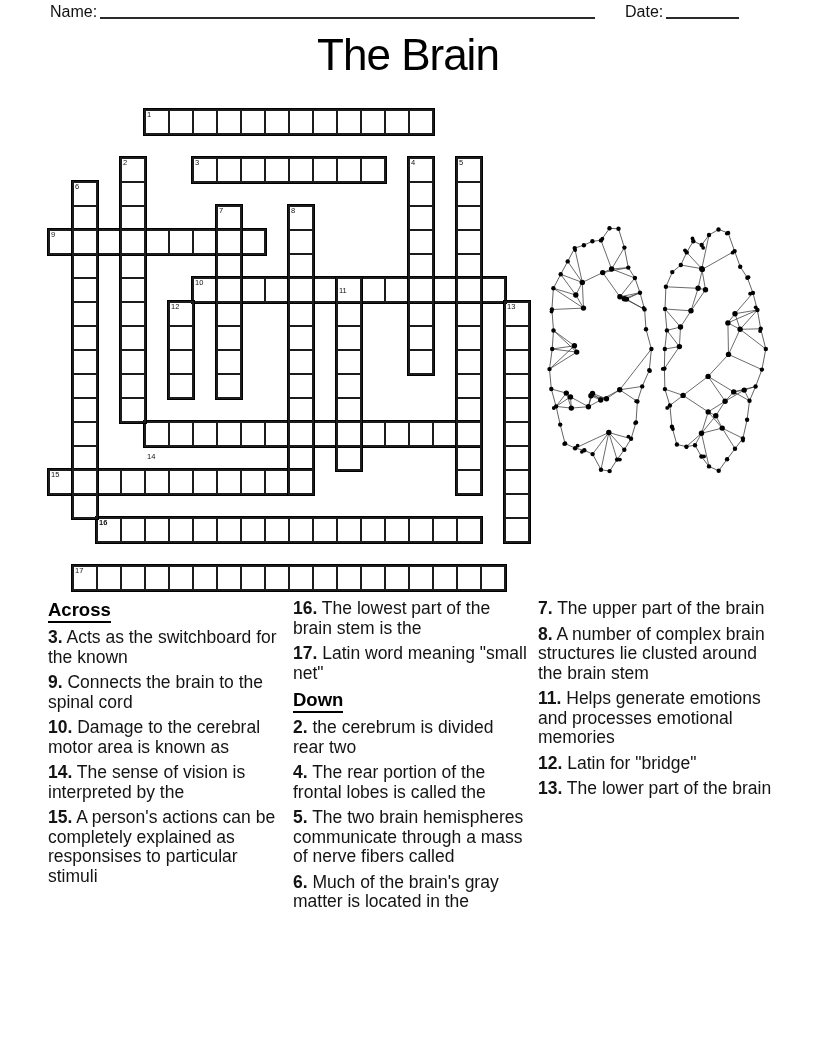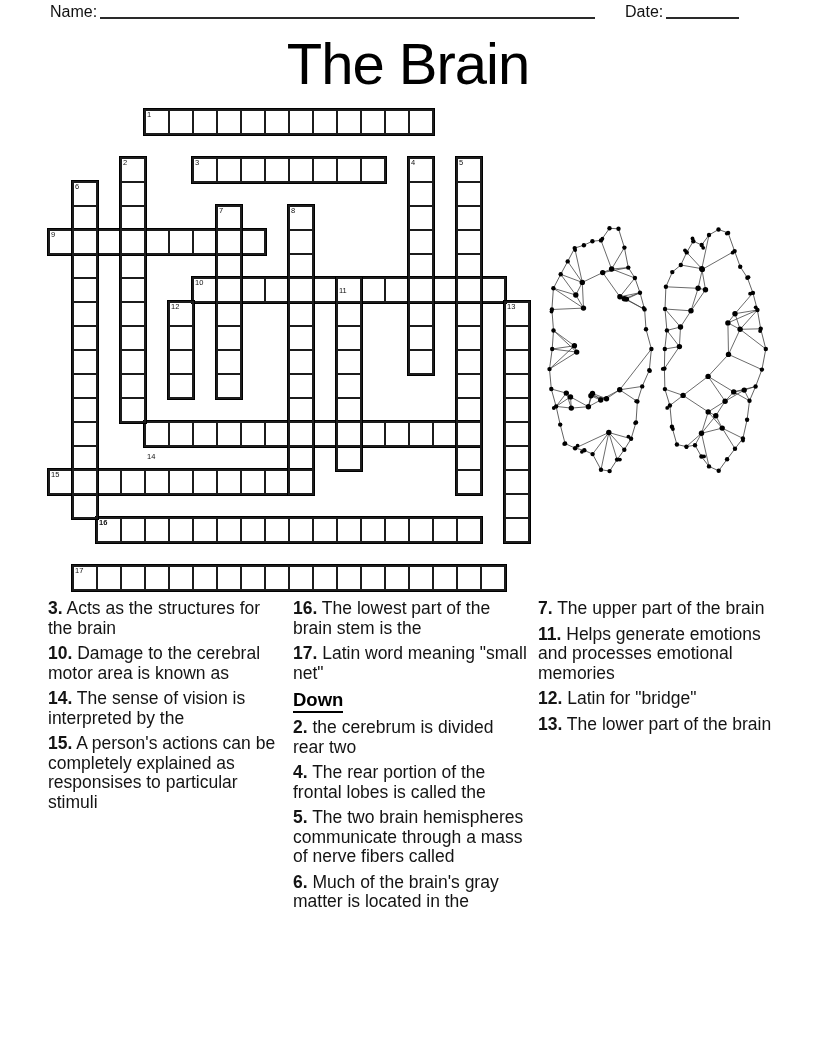--- a/index.html
+++ b/index.html
@@ -1,21 +1,21 @@
 <!DOCTYPE html>
 <html><head>
 <meta charset="utf-8">
 <style>
   html,body{margin:0;padding:0;background:#fff;}
   .page{position:relative;width:816px;height:1056px;background:#fff;overflow:hidden;
         font-family:"Liberation Sans",sans-serif;color:#111;}
   .hdr-label{position:absolute;font-size:16px;color:#111;white-space:nowrap;}
   .hdr-line{position:absolute;height:0;border-top:2px solid #2a2a2a;}
   .title{position:absolute;top:30px;left:0;width:100%;text-align:center;
-         font-size:58px;font-weight:500;letter-spacing:-1px;color:#000;}
+         font-size:44px;font-weight:500;letter-spacing:-1px;color:#000;}
   #grid{position:absolute;left:0;top:0;width:816px;height:600px;}
   .word{position:absolute;border:1px solid #000;box-sizing:border-box;background:transparent;}
   .cell{position:absolute;width:26px;height:26px;border:2px solid #1c1c1c;
         box-sizing:border-box;background:transparent;}
   .cellnum{position:absolute;font-size:7.5px;line-height:8px;color:#111;
            font-family:"Liberation Sans",sans-serif;}
   #brain{position:absolute;left:537px;top:224px;width:236px;height:250px;}
   #clues{position:absolute;left:48px;top:599px;width:726px;height:392px;
          column-count:3;column-gap:9px;column-fill:auto;}
   .cluehead{font-size:18.5px;font-weight:700;margin:0 0 7px 0;color:#000;}
@@ -524,32 +524,37 @@
       <circle cx="198.0" cy="89.7" r="2.7" fill="#000000"></circle>
       <circle cx="207.2" cy="166.1" r="2.7" fill="#000000"></circle>
       <circle cx="146.1" cy="171.4" r="2.7" fill="#000000"></circle>
       <circle cx="165.3" cy="45.4" r="2.7" fill="#000000"></circle>
       <circle cx="185.2" cy="204.1" r="2.7" fill="#000000"></circle>
       <circle cx="171.1" cy="152.4" r="2.7" fill="#000000"></circle>
       <circle cx="196.7" cy="167.9" r="2.7" fill="#000000"></circle>
     </svg>
 
   <div id="clues">
-      <div class="clue"><b>3.</b><span> Acts as the structures for the brain</span></div>
+    <div class="cluehead">
+      <span>Across</span>
+    </div>
+      <div class="clue"><b>3.</b><span> Acts as the switchboard for the known</span></div>
+      <div class="clue"><b>9.</b><span> Connects the brain to the spinal cord</span></div>
       <div class="clue"><b>10.</b><span> Damage to the cerebral motor area is known as</span></div>
       <div class="clue"><b>14.</b><span> The sense of vision is interpreted by the</span></div>
       <div class="clue"><b>15.</b><span> A person's actions can be completely explained as responsises to particular stimuli</span></div>
       <div class="clue colbreak"><b>16.</b><span> The lowest part of the brain stem is the</span></div>
       <div class="clue"><b>17.</b><span> Latin word meaning "small net"</span></div>
       <div class="cluehead" id="down-heading">
       <span>Down</span>
     </div>
   <div class="clue"><b>2.</b><span> the cerebrum is divided rear two</span></div>
       <div class="clue"><b>4.</b><span> The rear portion of the frontal lobes is called the</span></div>
       <div class="clue"><b>5.</b><span> The two brain hemispheres communicate through a mass of nerve fibers called</span></div>
       <div class="clue"><b>6.</b><span> Much of the brain's gray matter is located in the</span></div>
       <div class="clue colbreak"><b>7.</b><span> The upper part of the brain</span></div>
+      <div class="clue"><b>8.</b><span> A number of complex brain structures lie clusted around the brain stem</span></div>
       <div class="clue"><b>11.</b><span> Helps generate emotions and processes emotional memories</span></div>
       <div class="clue"><b>12.</b><span> Latin for "bridge"</span></div>
       <div class="clue"><b>13.</b><span> The lower part of the brain</span></div>
     </div>
 
 </div>
 
 </body></html>

